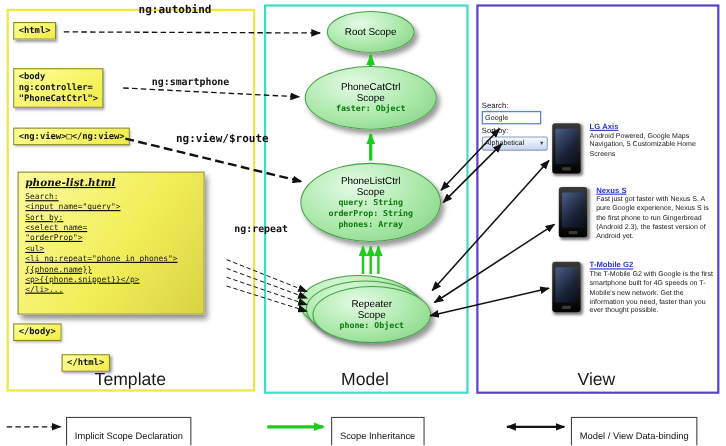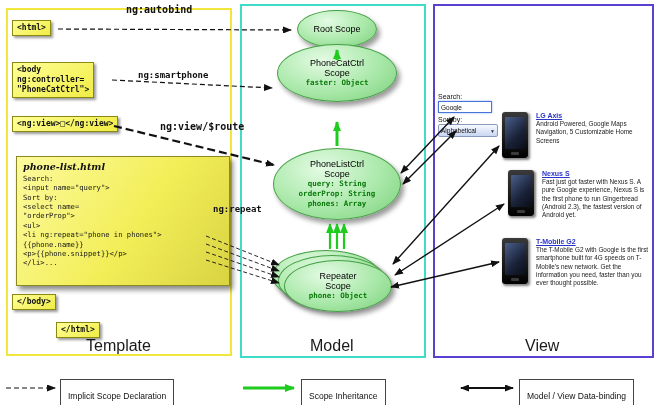--- a/index.html
+++ b/index.html
@@ -11,23 +11,23 @@
   .col-template { left:6px; top:8px; width:226px; height:348px; border:2px solid #f0e63c; }
   .col-model    { left:240px; top:4px; width:186px; height:354px; border:2px solid #3fdcc8; }
   .col-view     { left:433px; top:4px; width:221px; height:354px; border:2px solid #5b3fd0; }
   .col-label { position:absolute; font-size:16px; color:#1a1a1a; z-index:2; }
 
   .tag { position:absolute; z-index:2; background:linear-gradient(150deg,#ffff96,#f0ec45);
          border:1px solid #8a8a12; box-shadow:1.5px 2px 2.5px rgba(0,0,0,.4);
          font-family:"DejaVu Sans Mono", monospace; font-weight:bold; font-size:8px;
          line-height:1.25; padding:2px 4px; white-space:pre; color:#111; }
 
-  .note { position:absolute; left:16px; top:156px; width:214px; height:130px; z-index:2;
+  .note { position:absolute; left:16px; top:156px; width:170px; height:130px; z-index:2;
           background:linear-gradient(125deg,#fdfa9e 0%,#f2ee58 55%,#d9d342 100%);
-          border:1px solid #8a8a20; box-shadow:3px 4px 5px rgba(0,0,0,.45); padding:4px 6px; }
+          border:1px solid #8a8a20; box-shadow:3px 4px 5px rgba(0,0,0,.45); padding:4px 6px;text-decoration:underline; }
   .note-title { font-family:"DejaVu Serif", serif; font-style:italic; font-weight:bold;
                 font-size:9.5px; color:#111; margin-bottom:2px; }
   .code-line { font-family:"DejaVu Sans Mono", monospace; font-size:7.2px; line-height:1.3;
                color:#161616; white-space:pre; }
 
   .scope { position:absolute; z-index:2; border-radius:50%;
            display:flex; flex-direction:column; align-items:center; justify-content:center;
            text-align:center;
            background:radial-gradient(ellipse at 38% 28%, #e4fbe4 0%, #a9e8a9 55%, #7bcf7b 100%);
            border:1px solid #46a046; box-shadow:3px 4px 5px rgba(0,0,0,.4); }
@@ -101,21 +101,21 @@
       <div class="code-line">{{phone.name}}</div>
       <div class="code-line">&lt;p&gt;{{phone.snippet}}&lt;/p&gt;</div>
       <div class="code-line">&lt;/li&gt;...</div>
     </div>
   </div>
 
   <div class="scope" style="left:297px; top:10px; width:80px; height:38px;">
     <div class="scope-name" style="max-width:48px;">Root Scope</div>
   </div>
 
-  <div class="scope" style="left:277px; top:44px; width:120px; height:58px;text-align:center;">
+  <div class="scope" style="left:277px; top:60px; width:120px; height:58px;text-align:center;">
     <div class="scope-name" style="max-width:70px;">PhoneCatCtrl Scope</div>
     <div class="scope-prop">faster: Object</div>
   </div>
 
   <div class="scope" style="left:273px; top:148px; width:128px; height:72px;">
     <div class="scope-name" style="max-width:72px;">PhoneListCtrl Scope</div>
     <div class="scope-prop">query: String</div>
     <div class="scope-prop">orderProp: String</div>
     <div class="scope-prop">phones: Array</div>
   </div>

